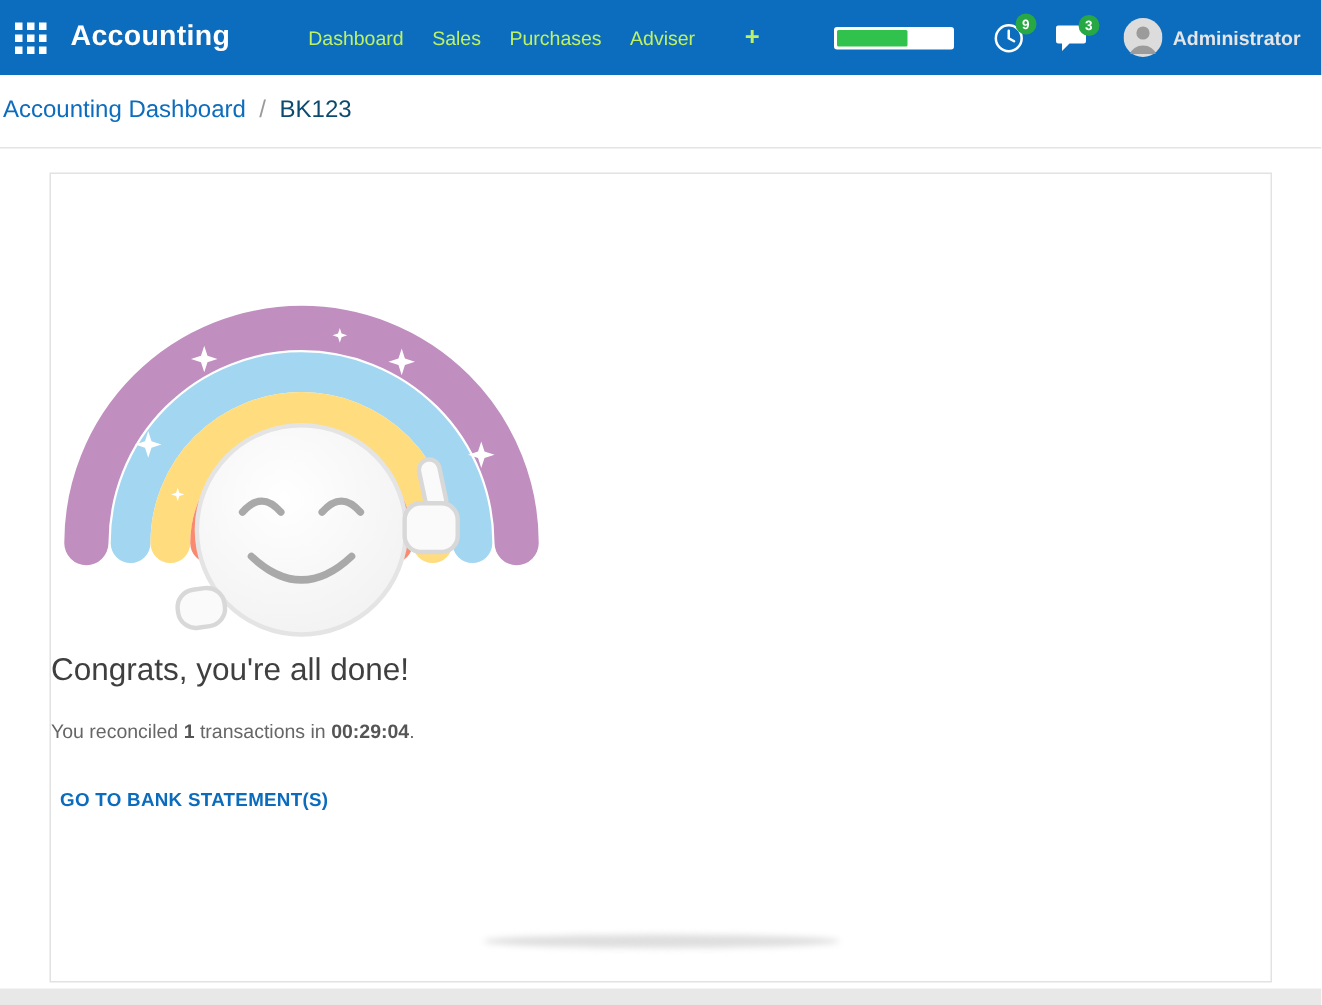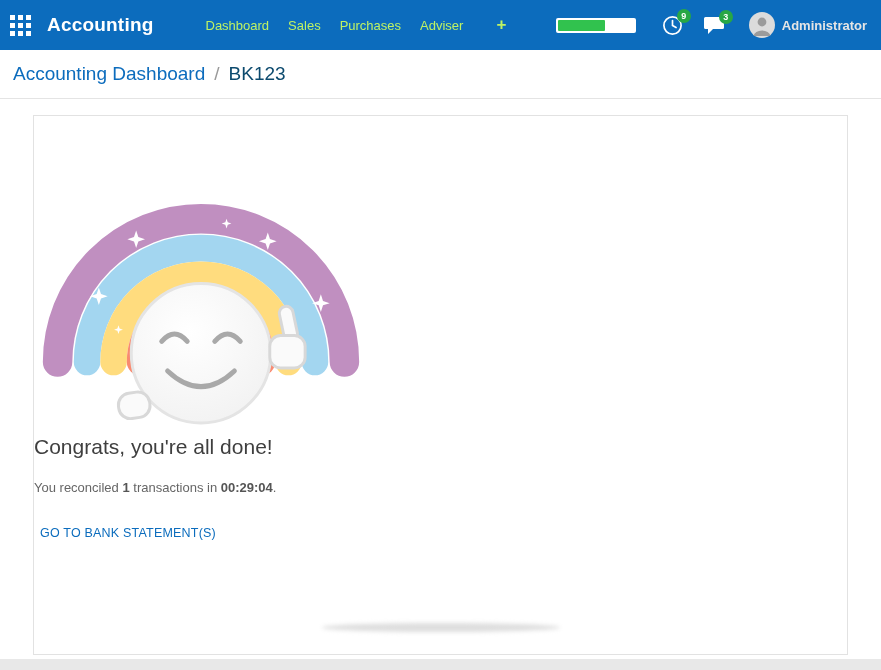--- a/index.html
+++ b/index.html
@@ -88,24 +88,24 @@
     margin-left: 4px;
   }
   .user-name { font-size: 13px; font-weight: 700; color: #e5e5e5; }
 
   
   .breadcrumb-bar {
     height: 49px;
     display: flex;
     align-items: center;
     gap: 9px;
-    padding-left: 13px;
+    padding-left: 2px;
     background: #fff;
     border-bottom: 1px solid #e4e4e4;
-    font-size: 19px;
+    font-size: 16px;
   }
   .breadcrumb-bar a {
     color: #0c6cbd;
     text-decoration: none;
     cursor: pointer;
   }
   .breadcrumb-bar .sep { color: #9a9a9a; }
   .breadcrumb-bar .current { color: #0c4a6e; }
 
   
@@ -134,21 +134,21 @@
     color: #666;
     line-height: 1.55;
   }
   .congrats p.summary { margin-bottom: 8px; }
   .congrats b { color: #555; }
   .go-link {
     display: inline-block;
     margin: 20px 0 0 6px;
     color: #0b6cbd;
     font-size: 12.5px;
-    font-weight: 400;
+    font-weight: 700;
     text-decoration: none;
     cursor: pointer;
     letter-spacing: .2px;
   }
 
   .floor-shadow {
     position: absolute;
     bottom: 22px;
     left: 50%;
     transform: translateX(-50%);

